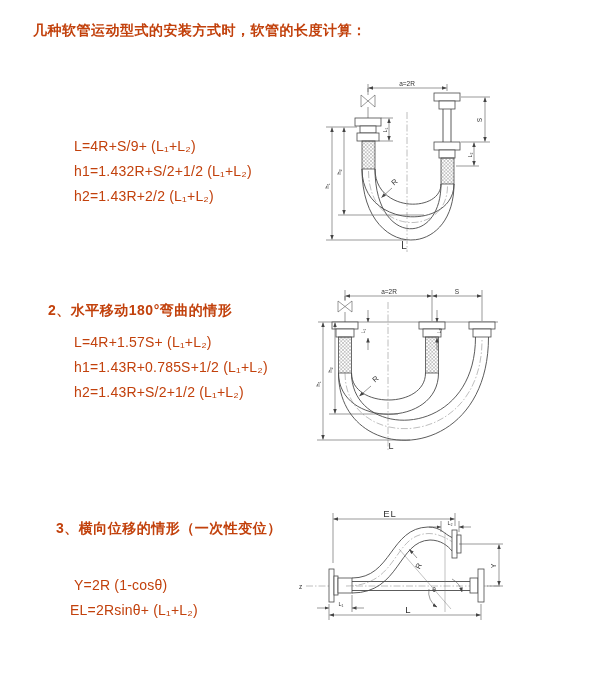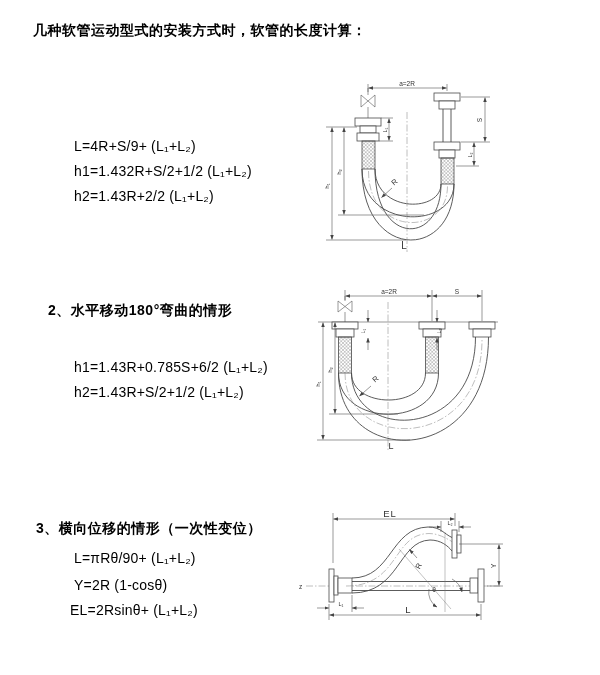--- a/index.html
+++ b/index.html
@@ -1,18 +1,18 @@
 <!DOCTYPE html>
 <html><head>
 <meta charset="utf-8">
 <style>
   html,body{margin:0;padding:0;background:#ffffff;}
   #page{position:relative;width:600px;height:675px;background:#ffffff;overflow:hidden;
         font-family:"Liberation Sans","DejaVu Sans",sans-serif;color:#1d1d1d;}
-  .txt{position:absolute;white-space:nowrap;font-size:14px;line-height:16px;color:#000000;}
+  .txt{position:absolute;white-space:nowrap;font-size:14px;line-height:16px;color:#c2410c;}
   .cn{font-weight:600;letter-spacing:0.5px;}
   .formula{font-weight:400;letter-spacing:0.2px;}
   svg{position:absolute;overflow:visible;}
   svg text{font-family:"Liberation Sans","DejaVu Sans",sans-serif;fill:#333;}
   .dline{stroke:#555;stroke-width:0.6;fill:none;}
   .pline{stroke:#4a4a4a;stroke-width:0.9;fill:none;}
   .cline{stroke:#888;stroke-width:0.55;fill:none;stroke-dasharray:7 2 1.5 2;}
   .fit{fill:#ffffff;stroke:#4a4a4a;stroke-width:0.8;}
 </style>
 </head>
@@ -20,25 +20,25 @@
 
 <div id="page">
 
   <div class="txt cn" style="left:33px;top:22px;">几种软管运动型式的安装方式时，软管的长度计算：</div>
 
   <div class="txt formula" style="left:74px;top:138px;">L=4R+S/9+ (L₁+L₂)</div>
   <div class="txt formula" style="left:74px;top:163px;">h1=1.432R+S/2+1/2 (L₁+L₂)</div>
   <div class="txt formula" style="left:74px;top:188px;">h2=1.43R+2/2 (L₁+L₂)</div>
 
   <div class="txt cn" style="left:48px;top:302px;">2、水平移动180°弯曲的情形</div>
-  <div class="txt formula" style="left:74px;top:359px;">h1=1.43R+0.785S+6/2 (L₁+L₂)</div>
+  <div class="txt formula" style="left:74px;top:334px;">L=4R+1.57S+ (L₁+L₂)</div>
+  <div class="txt formula" style="left:74px;top:359px;">h1=1.43R+0.785S+1/2 (L₁+L₂)</div>
   <div class="txt formula" style="left:74px;top:384px;">h2=1.43R+S/2+1/2 (L₁+L₂)</div>
 
-  <div class="txt cn" style="left:36px;top:520px;">3、横向位移的情形（一次性变位）</div>
-  <div class="txt formula" style="left:74px;top:550px;">L=πRθ/90+ (L₁+L₂)</div>
+  <div class="txt cn" style="left:56px;top:520px;">3、横向位移的情形（一次性变位）</div>
   <div class="txt formula" style="left:74px;top:577px;">Y=2R (1-cosθ)</div>
   <div class="txt formula" style="left:70px;top:602px;">EL=2Rsinθ+ (L₁+L₂)</div>
 
   <svg style="left:310px;top:68px;" width="260" height="195" viewBox="310 68 260 195">
     <defs>
       <marker id="ah" viewBox="0 0 8 6" refX="7.5" refY="3" markerWidth="8" markerHeight="6" orient="auto-start-reverse">
           <path d="M0,0L8,3L0,6Z" fill="#444"></path>
         </marker>
       <pattern id="braid" width="3.5" height="3.5" patternUnits="userSpaceOnUse">
         <path d="M0,0L3.5,3.5M3.5,0L0,3.5" stroke="#8a8a8a" stroke-width="0.45"></path>

